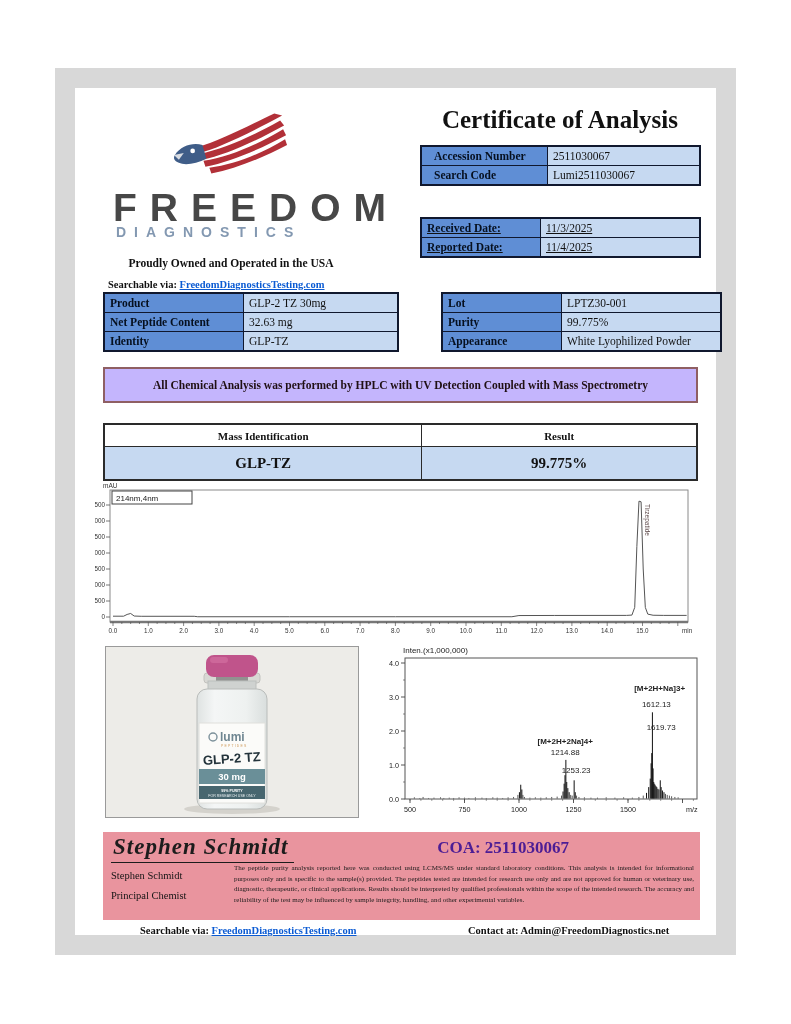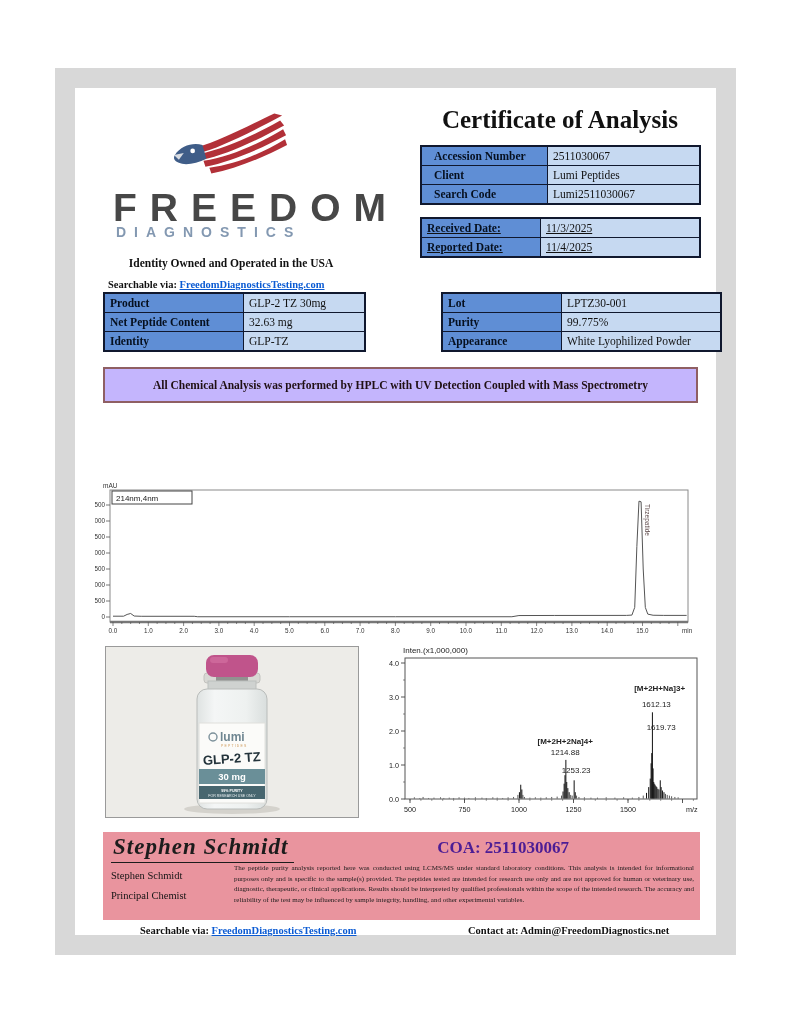--- a/index.html
+++ b/index.html
@@ -29,21 +29,21 @@
   table.kv{position:absolute;border-collapse:collapse;table-layout:fixed;
     border:2px solid #10182e;}
   table.kv td{border:1px solid #10182e;font-size:11.5px;padding:1px 5px;height:16px;
     overflow:hidden;white-space:nowrap;}
   table.kv td.k{background:#5f8ed5;font-weight:bold;color:#06101f;}
   table.kv td.v{background:#c6d9f1;}
   .kv-info{left:420px;top:145px;width:281px;}
   .kv-info td.k{width:108px;padding-left:12px;}
   .kv-date{left:420px;top:217px;width:281px;text-decoration:underline;}
   .kv-date td.k{width:108px;}
-  .kv-prod{left:103px;top:292px;width:263px;}
+  .kv-prod{left:103px;top:292px;width:296px;}
   .kv-prod td.k{width:128px;}
   .kv-lot{left:420px;top:292px;width:281px;margin-left:21px;}
   .kv-lot td.k{width:108px;}
 
   
   .banner{position:absolute;left:103px;top:367px;width:595px;height:36px;
     background:#c4b5fd;border:2px solid #8f5f63;box-sizing:border-box;
     display:flex;align-items:center;justify-content:center;
     font-weight:bold;font-size:11.5px;color:#201014;text-align:center;}
 
@@ -88,39 +88,35 @@
     <path d="M28,40 C45,36 75,22 112,2 L104,0 C70,16 48,28 26,34 Z" fill="#b23038"></path>
     <path d="M30,47 C55,42 85,28 114,12 L110,7 C80,24 52,36 28,41 Z" fill="#b23038"></path>
     <path d="M34,54 C60,49 90,36 116,22 L113,16 C86,32 58,44 32,48 Z" fill="#b23038"></path>
     <path d="M40,61 C66,56 94,44 117,32 L115,26 C90,41 64,52 38,55 Z" fill="#b23038"></path>
     <path d="M3,42 C9,33 21,29 31,32 L35,46 C25,51 13,53 7,50 C2,48 1,45 3,42 Z" fill="#3f5d88"></path>
     <path d="M2,42 L12,40 L7,47 Z" fill="#d8dce2"></path>
     <circle cx="21" cy="38" r="2.4" fill="#ffffff"></circle>
   </svg>
   <div class="logo-name">FREEDOM</div>
   <div class="logo-sub">DIAGNOSTICS</div>
-  <div class="tagline">Identity Owned and Operated in the USA</div>
+  <div class="tagline">Proudly Owned and Operated in the USA</div>
   <div class="search-line">
     <span>Searchable via:</span>
     <span class="link">FreedomDiagnosticsTesting.com</span>
   </div>
 
   <div class="coa-title">Certificate of Analysis</div>
 
   <table class="kv kv-info">
       <tbody>
         <tr>
           <td class="k">Accession Number</td>
           <td class="v">2511030067</td>
         </tr>
         <tr>
-          <td class="k">Client</td>
-          <td class="v">Lumi Peptides</td>
-        </tr>
-        <tr>
           <td class="k">Search Code</td>
           <td class="v">Lumi2511030067</td>
         </tr>
       </tbody>
     </table>
   <table class="kv kv-date">
       <tbody>
         <tr>
           <td class="k">Received Date:</td>
           <td class="v">11/3/2025</td>
@@ -159,20 +155,32 @@
         </tr>
         <tr>
           <td class="k">Appearance</td>
           <td class="v">White Lyophilized Powder</td>
         </tr>
       </tbody>
     </table>
 
   <div class="banner">All Chemical Analysis was performed by HPLC with UV Detection Coupled with Mass Spectrometry</div>
 
+  <table class="mass">
+    <tbody>
+        <tr class="hd">
+      <td class="c1">Mass Identification</td>
+      <td>Result</td>
+    </tr>
+    <tr class="vl">
+      <td class="c1">GLP-TZ</td>
+      <td>99.775%</td>
+    </tr>
+  </tbody>
+    </table>
 
   <svg class="chrom" id="chrom-svg" width="605" height="152" viewBox="0 0 605 152">
       <rect x="15" y="8" width="578" height="132" fill="none" stroke="#8a8a8a" stroke-width="1"></rect>
       <line x1="15" y1="140" x2="593" y2="140" stroke="#777" stroke-width="2.5"></line>
       <text x="8" y="6" font-size="6.5" fill="#333" font-family="Liberation Sans,sans-serif">mAU</text>
       <line x1="11" y1="135" x2="15" y2="135" stroke="#555" stroke-width="0.8"></line>
       <text x="10" y="137.2" text-anchor="end" font-size="6.3" fill="#333" font-family="Liberation Sans,sans-serif">0</text>
       <line x1="11" y1="119" x2="15" y2="119" stroke="#555" stroke-width="0.8"></line>
       <text x="10" y="121.2" text-anchor="end" font-size="6.3" fill="#333" font-family="Liberation Sans,sans-serif">500</text>
       <line x1="11" y1="103" x2="15" y2="103" stroke="#555" stroke-width="0.8"></line>

